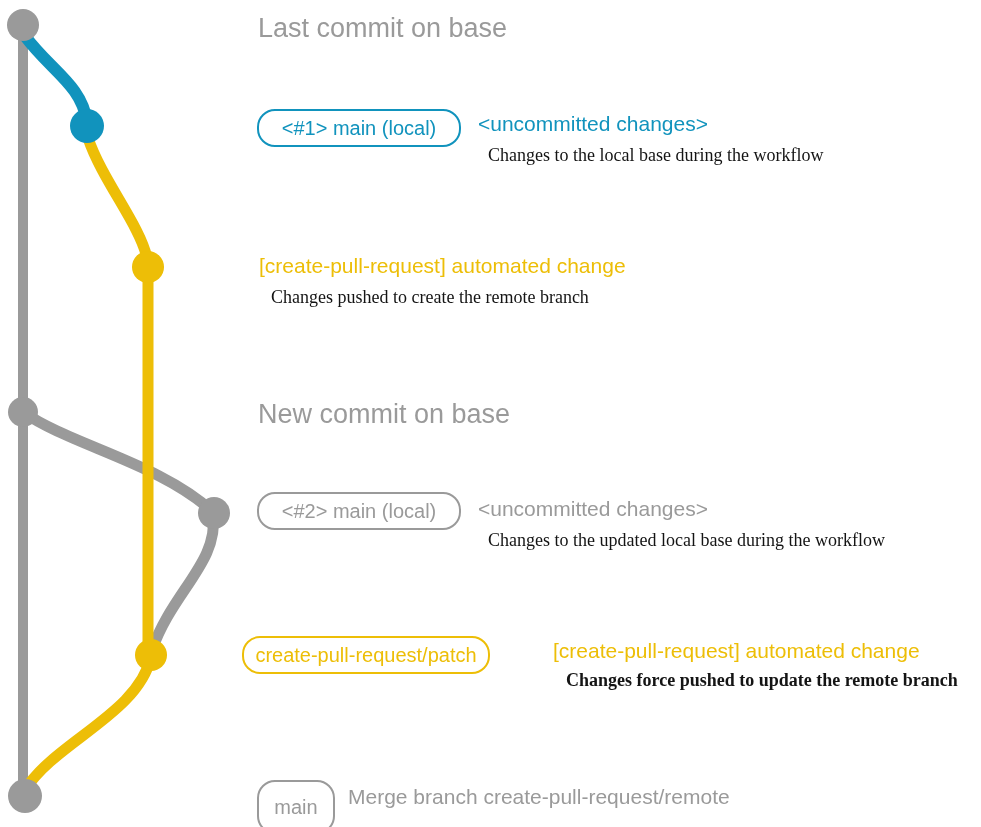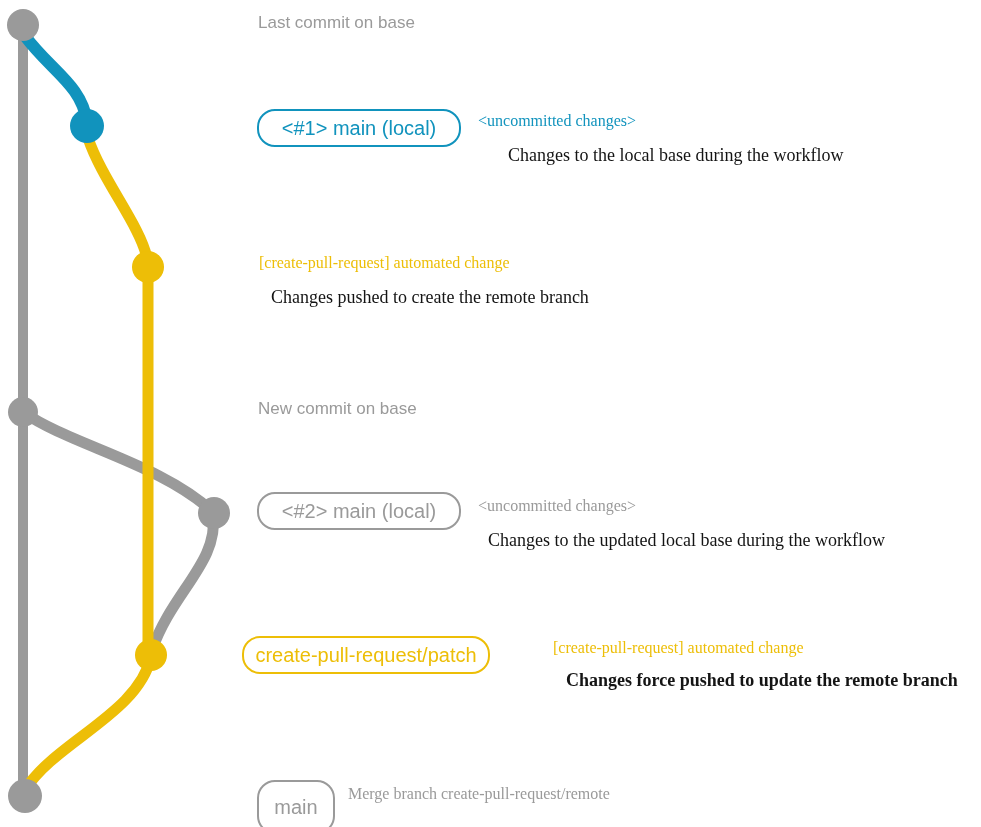--- a/index.html
+++ b/index.html
@@ -19,37 +19,37 @@
     font-family: "Liberation Sans", sans-serif;
     overflow: hidden;
   }
   #graph-svg {
     position: absolute;
     left: 0; top: 0;
     width: 981px; height: 827px;
   }
   .ann { position: absolute; white-space: nowrap; }
   .plain-label {
-    font-size: 17px;
+    font-size: 27px;
     color: var(--gray);
   }
   .badge {
     position: absolute;
     border: 2px solid var(--gray);
     color: var(--gray);
     border-radius: 18px;
     display: flex;
     align-items: center;
     justify-content: center;
     font-size: 20px;
     background: var(--background);
   }
   .badge.teal { border-color: var(--teal); color: var(--teal); }
   .badge.yellow { border-color: var(--yellow); color: var(--yellow); }
-  .title { font-size: 16px; font-family: Liberation Serif, serif; }
+  .title { font-size: 21px; }
   .title.teal { color: var(--teal); }
   .title.yellow { color: var(--yellow); }
   .title.gray { color: var(--gray); }
   .desc {
     font-family: "Liberation Serif", serif;
     font-size: 18px;
     color: var(--text);
   }
   .line { fill: none; stroke-linecap: round; }
 </style>
@@ -76,21 +76,21 @@
   <circle cx="23" cy="412" r="15" style="fill: var(--gray);"></circle>
   <circle cx="214" cy="513" r="16" style="fill: var(--gray);"></circle>
   <circle cx="151" cy="655" r="16" style="fill: var(--yellow);"></circle>
   <circle cx="25" cy="796" r="17" style="fill: var(--gray);"></circle>
 </svg>
 
 <div class="ann plain-label" style="left:258px; top:13px;">Last commit on base</div>
 
 <div class="badge teal" style="left:257px; top:109px; width:204px; height:38px;">&lt;#1&gt; main (local)</div>
 <div class="ann title teal" style="left:478px; top:112px;">&lt;uncommitted changes&gt;</div>
-<div class="ann desc" style="left:508px; top:145px;">Changes to the local base during the workflow</div>
+<div class="ann desc" style="left:488px; top:145px;">Changes to the local base during the workflow</div>
 
 <div class="ann title yellow" style="left:259px; top:254px;">[create-pull-request] automated change</div>
 <div class="ann desc" style="left:271px; top:287px;">Changes pushed to create the remote branch</div>
 
 <div class="ann plain-label" style="left:258px; top:399px;">New commit on base</div>
 
 <div class="badge" style="left:257px; top:492px; width:204px; height:38px;">&lt;#2&gt; main (local)</div>
 <div class="ann title gray" style="left:478px; top:497px;">&lt;uncommitted changes&gt;</div>
 <div class="ann desc" style="left:488px; top:530px;">Changes to the updated local base during the workflow</div>
 

